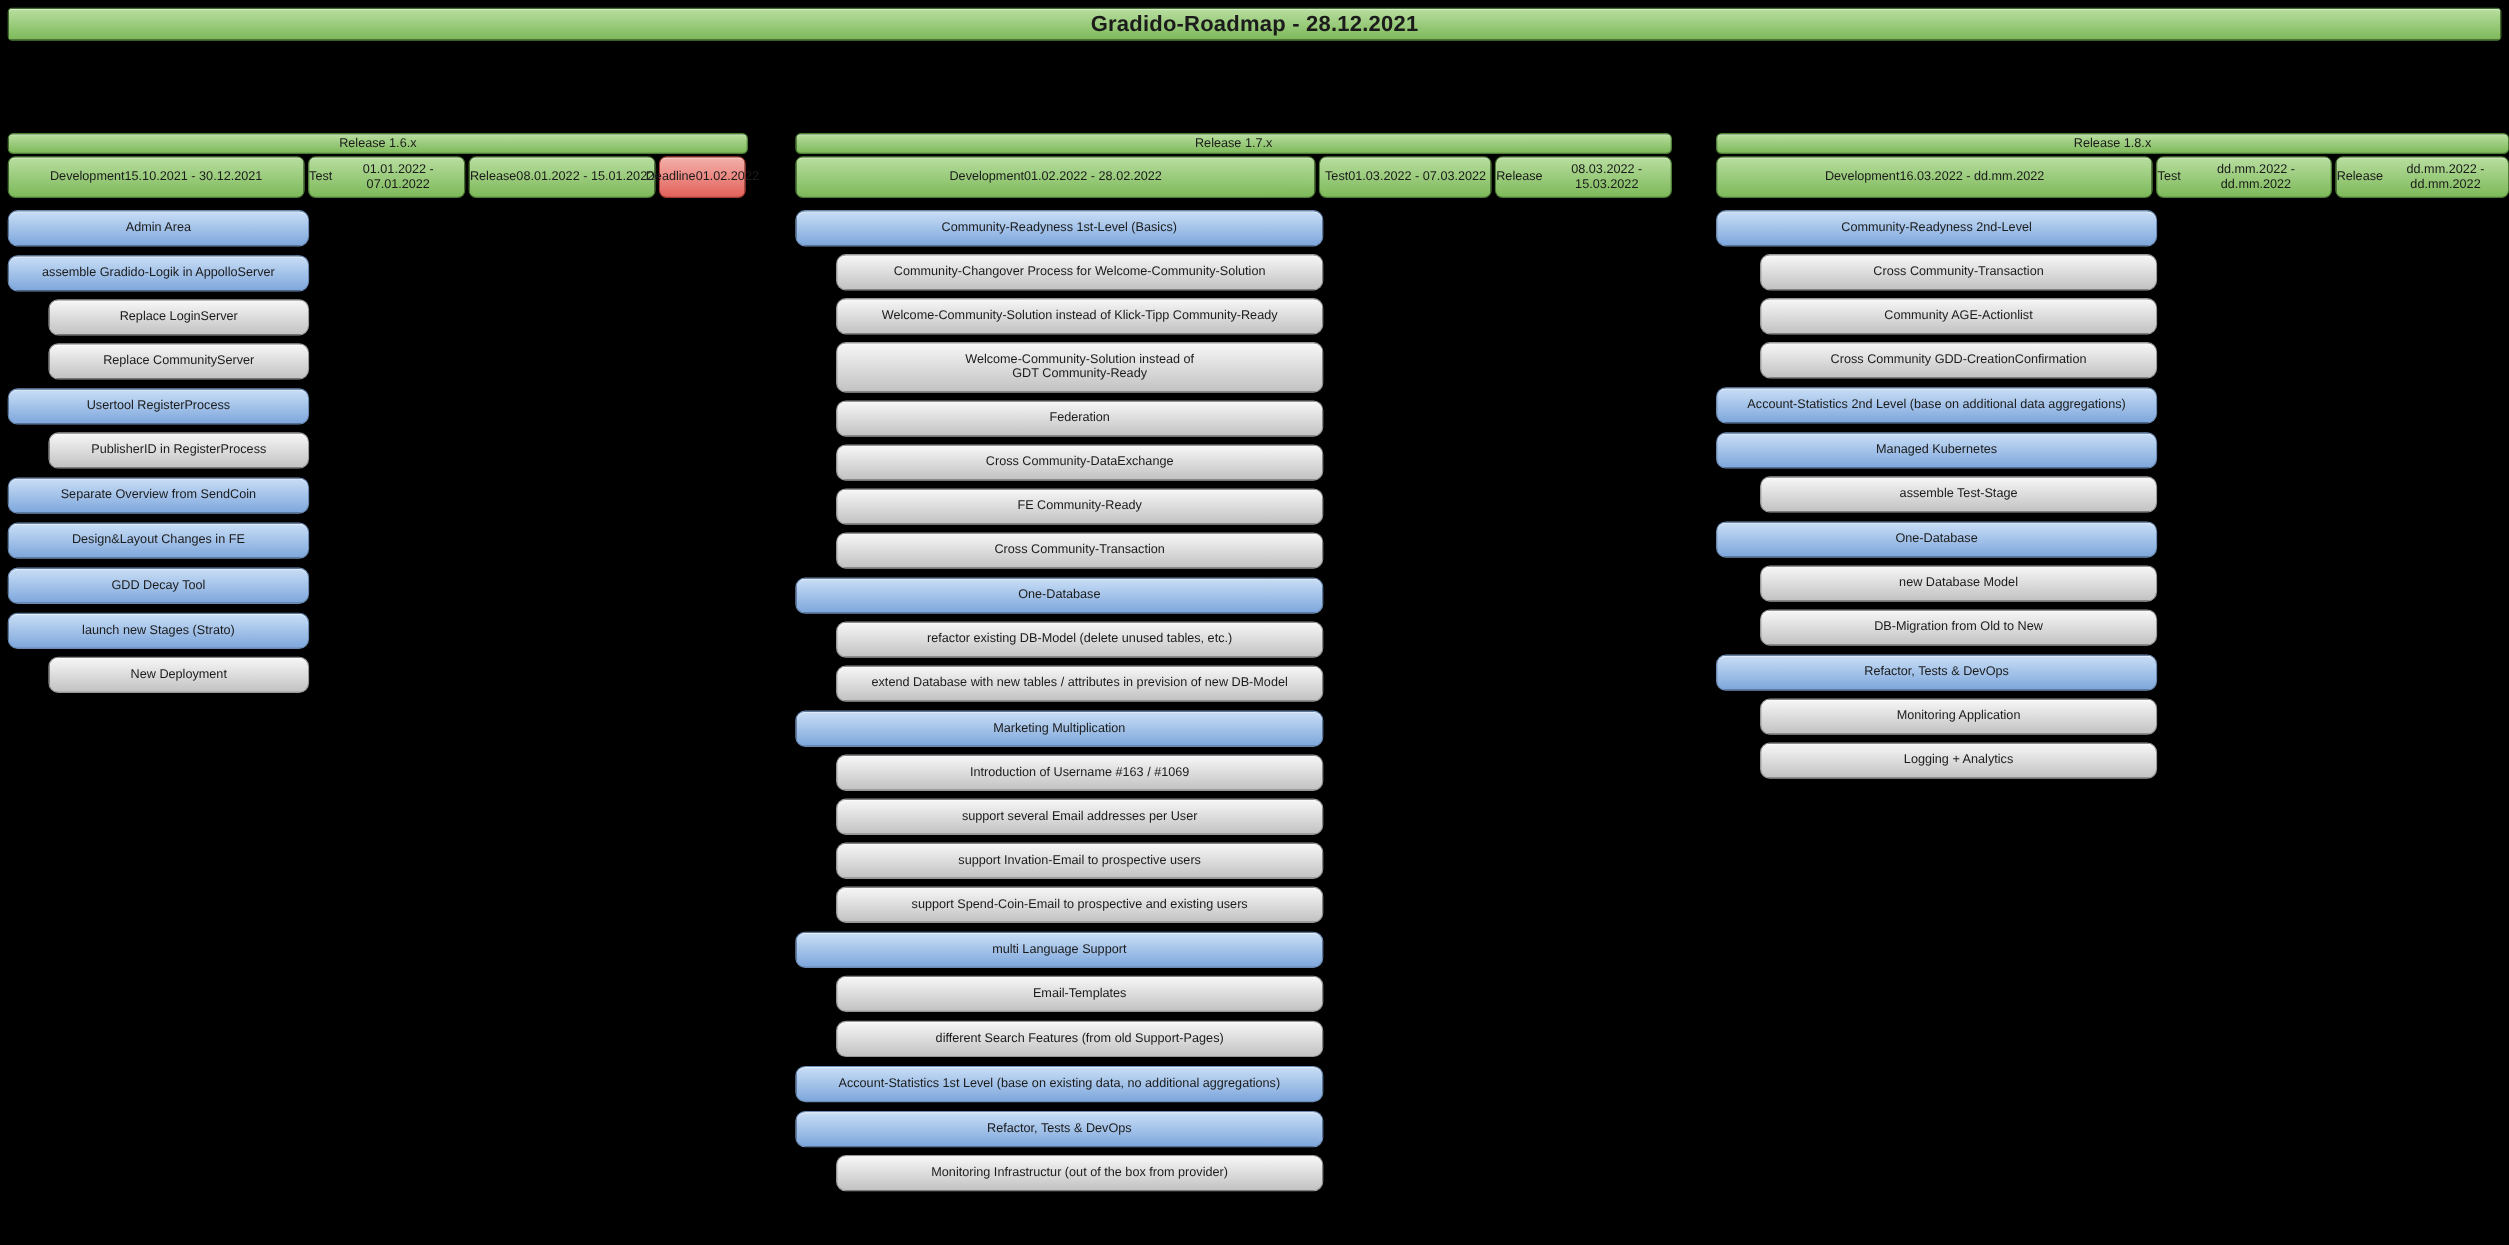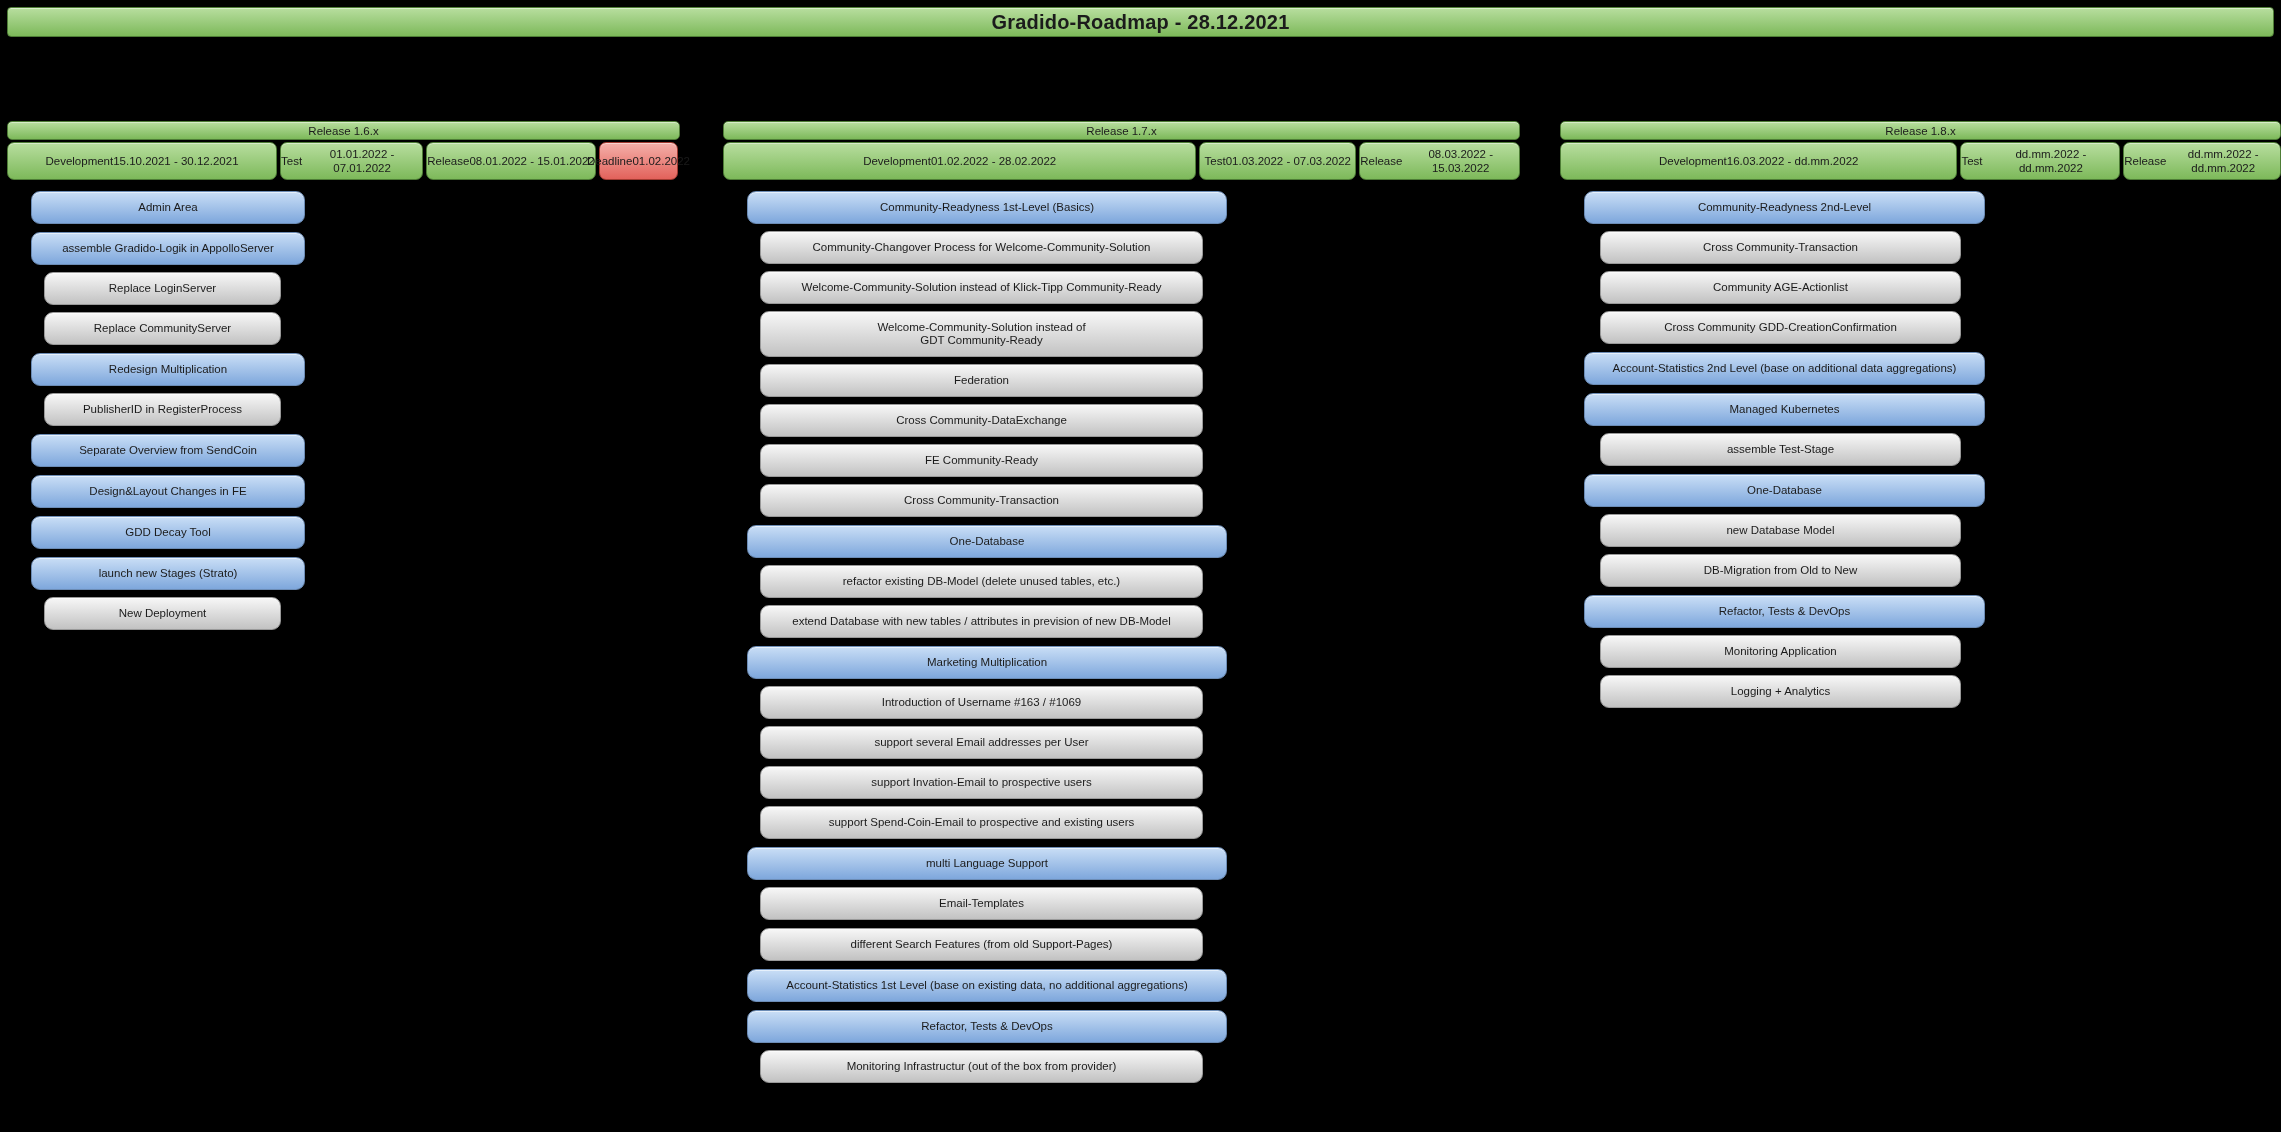--- a/index.html
+++ b/index.html
@@ -69,21 +69,20 @@
     display:flex; align-items:center; justify-content:center;
     font-size:11.5px; text-align:center;
     margin-bottom:7px;
     white-space:pre-line; line-height:13px;
     box-shadow:inset 0 1px 0 rgba(255,255,255,.55), 0 1px 2px rgba(0,0,0,.6);
   }
   .task.tall{height:46px;}
   .task.parent{
     background:linear-gradient(180deg, var(--blue-top), var(--blue-bottom));
     border:1px solid var(--blue-border);
-    margin-left:24px;
   }
   .task.child{
     background:linear-gradient(180deg, var(--gray-top), var(--gray-bottom));
     border:1px solid var(--gray-border);
   }
   .col-0 .task{width:274px}.col-0 .task.child{width:237px; margin-left:37px}
   .col-1 .task{width:480px}.col-1 .task.child{width:443px; margin-left:37px}
   .col-2 .task{width:401px}.col-2 .task.child{width:361px; margin-left:40px}
 </style>
 </head>
@@ -113,21 +112,21 @@
       </div>
       <div class="group">
         <div class="task parent">Admin Area</div>
       </div>
       <div class="group">
         <div class="task parent">assemble Gradido-Logik in AppolloServer</div>
         <div class="task child">Replace LoginServer</div>
         <div class="task child">Replace CommunityServer</div>
       </div>
       <div class="group">
-        <div class="task parent">Redesign Multiplication</div>
+        <div class="task parent">Usertool RegisterProcess</div>
         <div class="task child">PublisherID in RegisterProcess</div>
       </div>
       <div class="group">
         <div class="task parent">Separate Overview from SendCoin</div>
       </div>
       <div class="group">
         <div class="task parent">Design&amp;Layout Changes in FE</div>
       </div>
       <div class="group">
         <div class="task parent">GDD Decay Tool</div>

